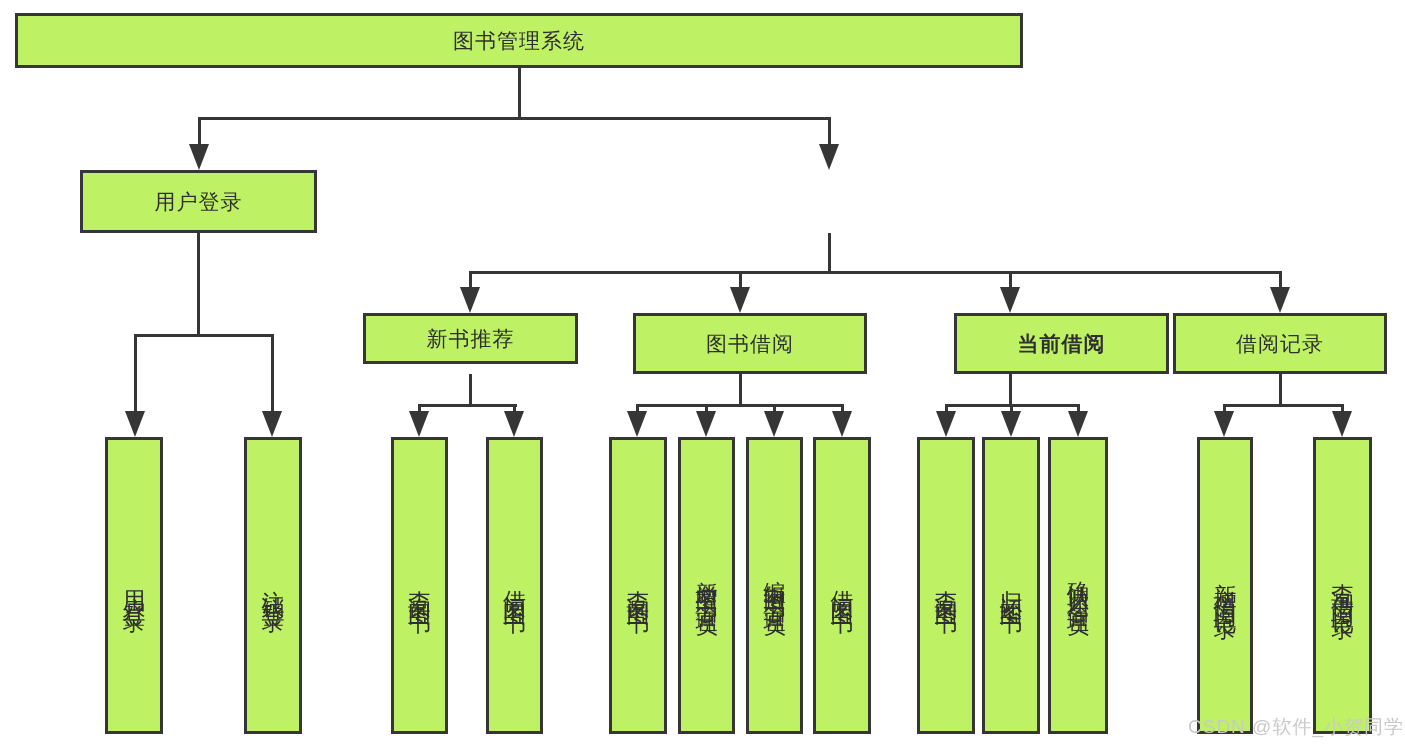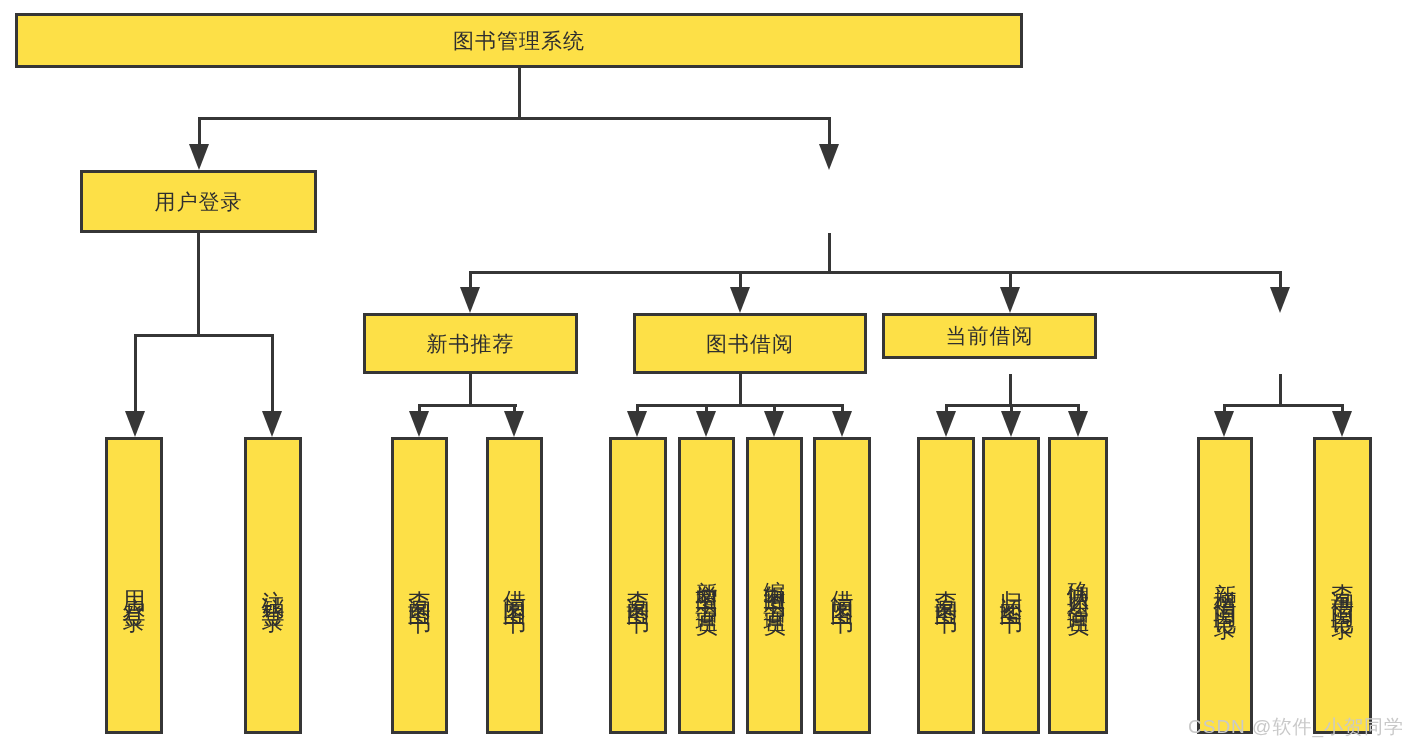--- a/index.html
+++ b/index.html
@@ -1,21 +1,21 @@
 <!DOCTYPE html>
 <html><head>
 <meta charset="utf-8">
 <style>
   html,body{margin:0;padding:0;background:#ffffff;}
   .canvas{
     position:relative;width:1405px;height:747px;background:#ffffff;
     font-family:"Liberation Sans",sans-serif;color:#2f2f2f;overflow:hidden;
   }
   .box{
-    position:absolute;box-sizing:border-box;border:3px solid #363636;background:#fde047;
+    position:absolute;box-sizing:border-box;border:3px solid #363636;background:#bef264;
     display:flex;align-items:center;justify-content:center;
   }
   .hlabel{font-size:21px;letter-spacing:1px;white-space:nowrap;}
   .vlabel{
     writing-mode:vertical-rl;text-orientation:mixed;
     font-size:23px;letter-spacing:7px;line-height:1;white-space:nowrap;
   }
   .hline{position:absolute;height:3px;background:#363636;}
   .vline{position:absolute;width:3px;background:#363636;}
   .tri{
@@ -35,32 +35,35 @@
 
   <div class="box" style="left:15px;top:13px;width:1008px;height:55px;">
     <span class="hlabel">图书管理系统</span>
   </div>
 
   <div class="box" style="left:80px;top:170px;width:237px;height:63px;">
     <span class="hlabel">用户登录</span>
   </div>
 
 
-  <div class="box" style="left:363px;top:313px;width:215px;height:61px;">
+  <div class="box" style="left:363px;top:313px;width:215px;height:51px;">
     <span class="hlabel">新书推荐</span>
   </div>
 
   <div class="box" style="left:633px;top:313px;width:234px;height:61px;">
     <span class="hlabel">图书借阅</span>
   </div>
 
-  <div class="box" style="left:882px;top:313px;width:215px;height:46px;">
+  <div class="box" style="left:954px;top:313px;width:215px;height:61px;font-weight:bold;">
     <span class="hlabel">当前借阅</span>
   </div>
 
+  <div class="box" style="left:1173px;top:313px;width:214px;height:61px;">
+    <span class="hlabel">借阅记录</span>
+  </div>
 
   <div class="box" style="left:105px;top:437px;width:58px;height:297px;">
     <span class="vlabel">用户登录</span>
   </div>
 
   <div class="box" style="left:244px;top:437px;width:58px;height:297px;">
     <span class="vlabel">注销登录</span>
   </div>
 
   <div class="box" style="left:391px;top:437px;width:57px;height:297px;">

